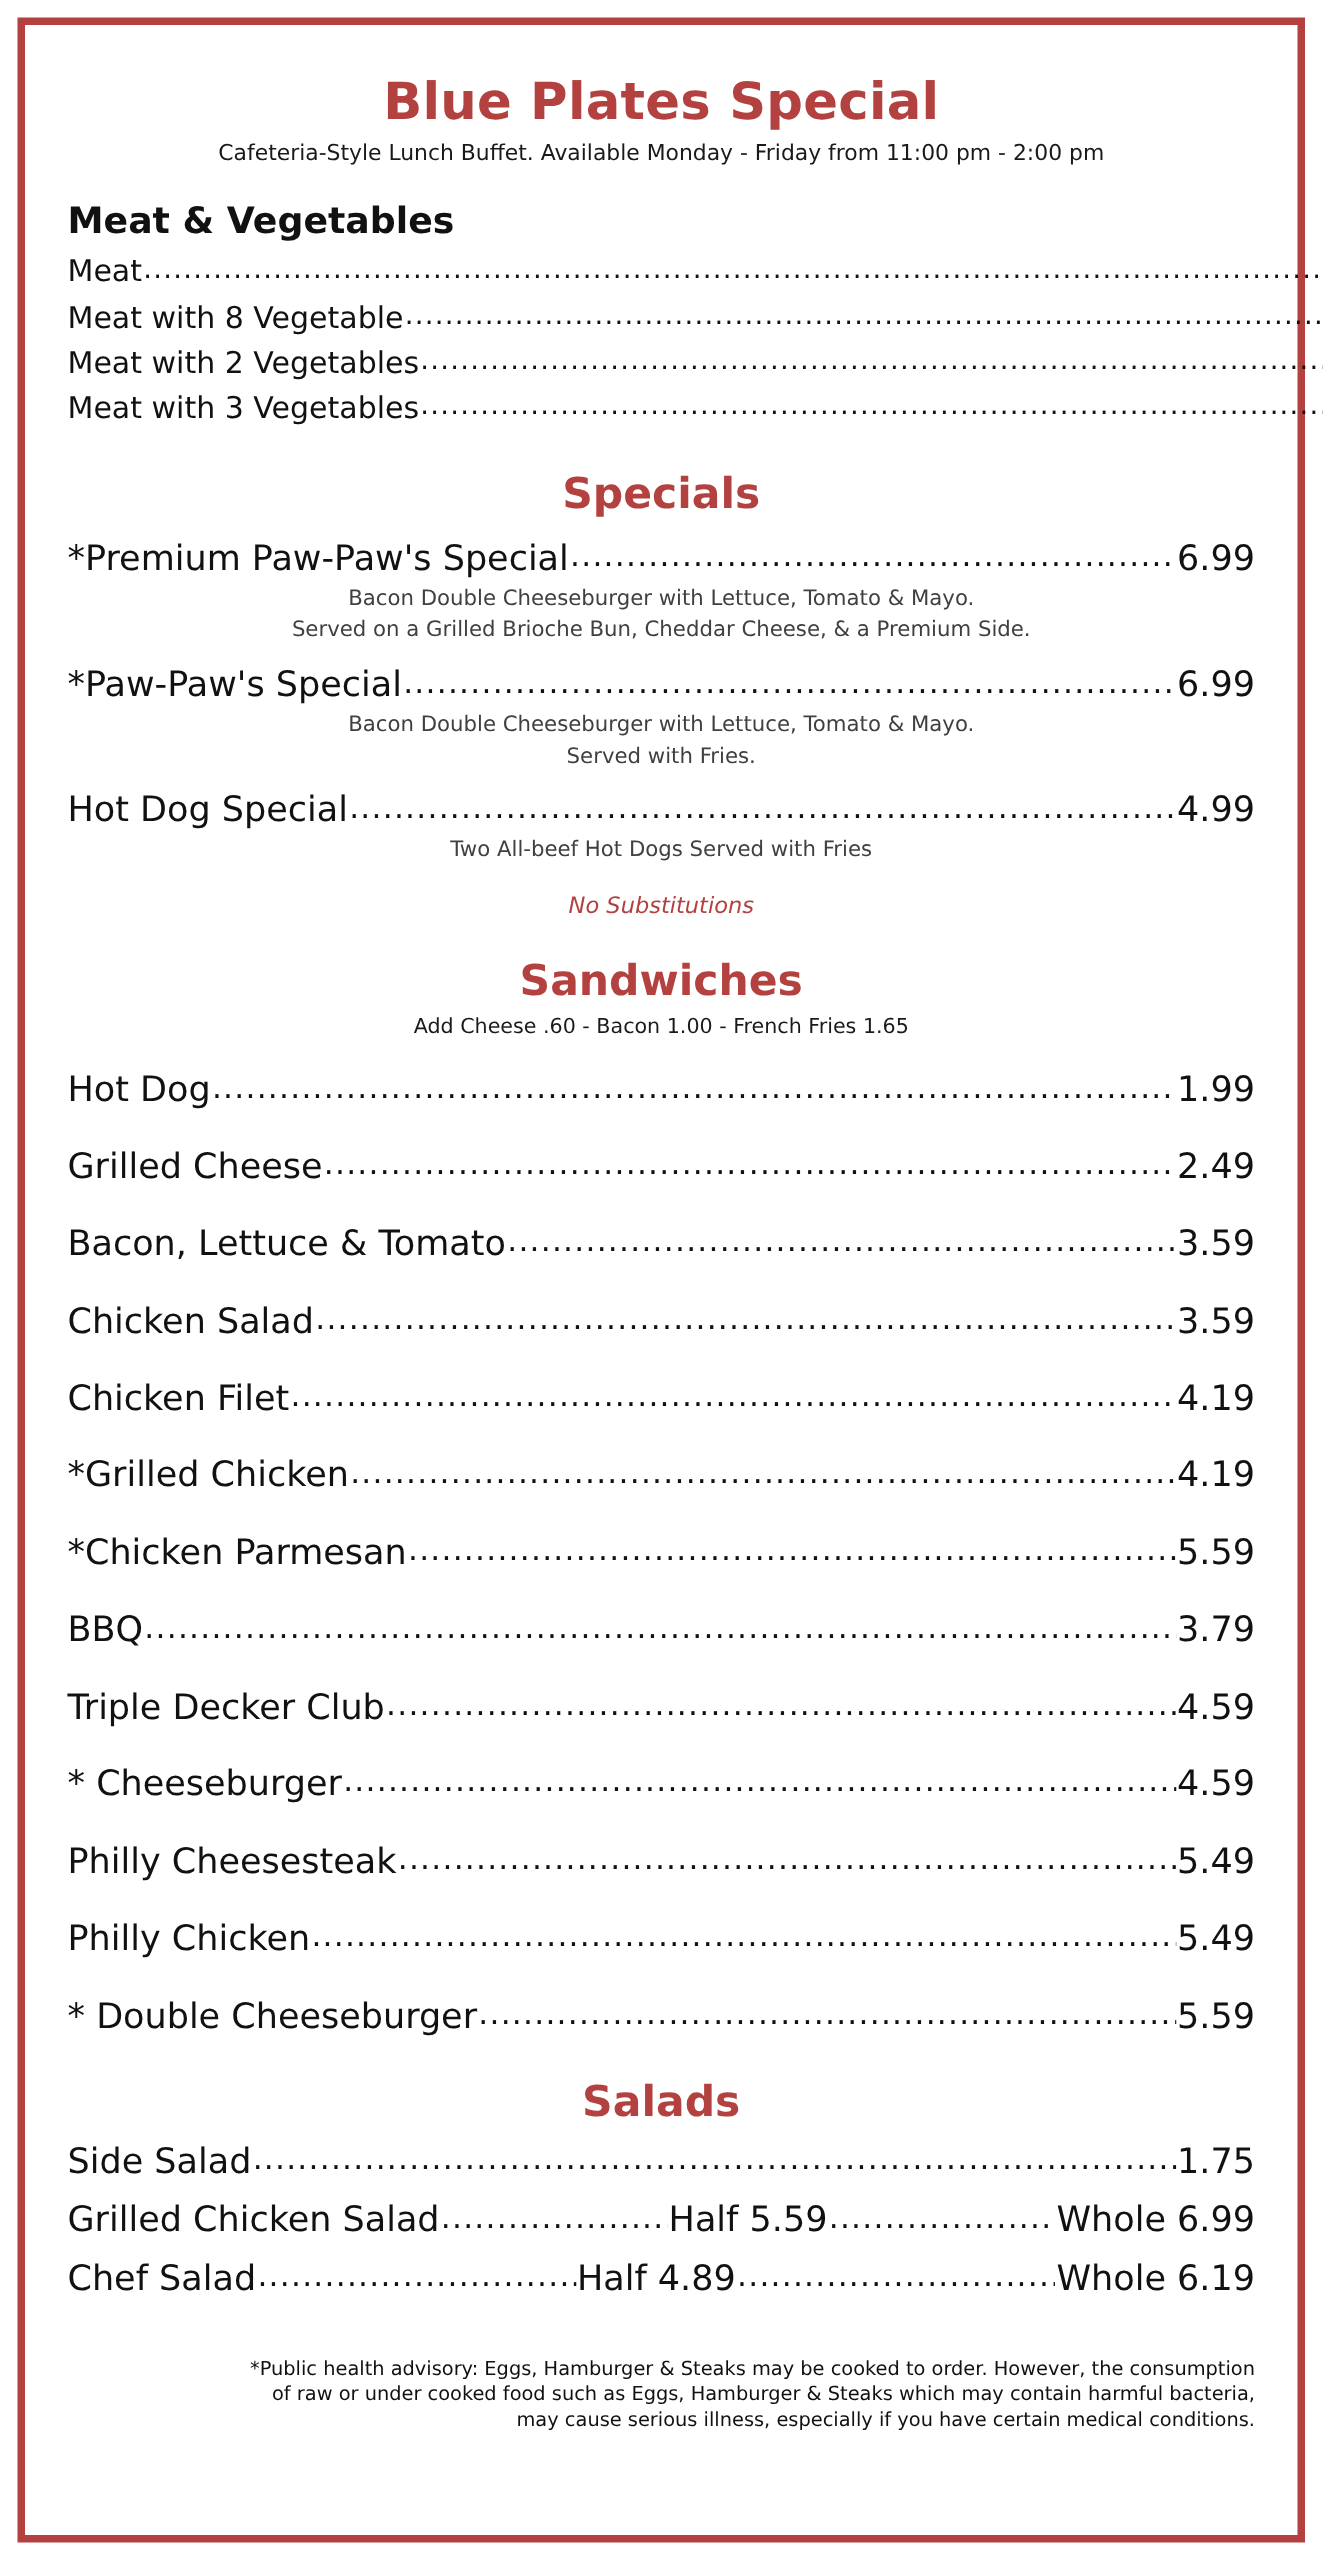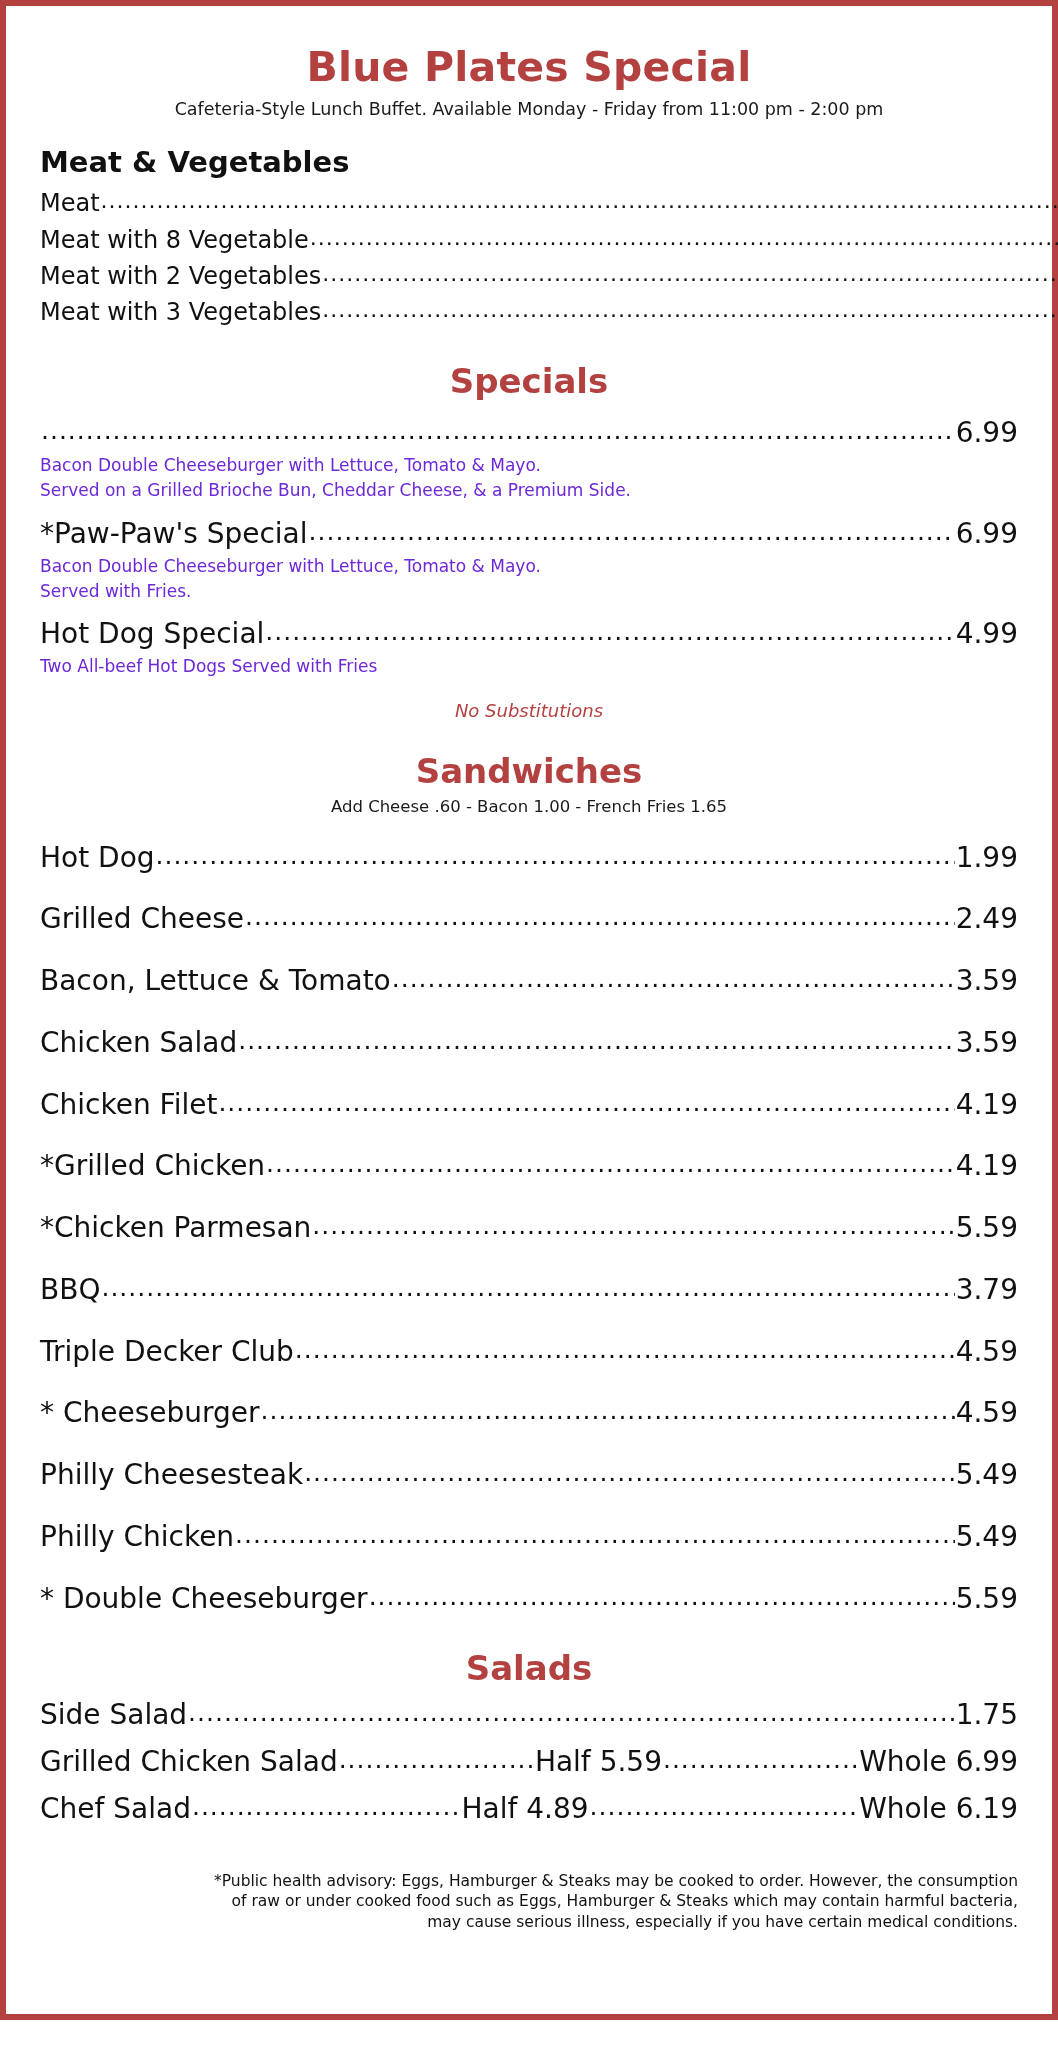--- a/index.html
+++ b/index.html
@@ -10,20 +10,21 @@
   body {
     width: 1058px;
     min-height: 2048px;
     font-family: "DejaVu Sans", sans-serif;
     color: #111111;
   }
   .menu-page {
     width: 1058px;
     min-height: 2048px;
     box-sizing: border-box;
+    padding: 14px;
     background: #ffffff;
   }
   .menu-border {
     border: 6px solid #b2413f;
     box-sizing: border-box;
     min-height: 2020px;
     padding: 22px 34px 18px 34px;
     background: #ffffff;
   }
 
@@ -94,25 +95,25 @@
   .row .pr { flex: 0 0 auto; }
 
   
   .special-row {
     font-size: 28px;
     line-height: 1.3;
     margin-top: 14px;
   }
   .special-row .dots::after { font-size: 25px; }
   .special-desc {
-    text-align: left;
+    text-align: center;
     font-size: 17px;
     line-height: 1.3;
     margin-top: 3px;
-    color: #6d28d9;
+    color: #404040;
   }
   .no-subs {
     text-align: center;
     color: #b2413f;
     font-style: italic;
     font-size: 18px;
     margin-top: 22px;
   }
 
   
@@ -174,20 +175,21 @@
 
         </div>
       </div>
 
     </div>
 
     <div class="section-head">Specials</div>
 
     <div>
       <div class="row special-row">
+        <span class="nm">*Premium Paw-Paw's Special</span>
         <span class="dots"></span>
         <span class="pr">6.99</span>
       </div>
       <div class="special-desc">Bacon Double Cheeseburger with Lettuce, Tomato &amp; Mayo.</div>
       <div class="special-desc">Served on a Grilled Brioche Bun, Cheddar Cheese, &amp; a Premium Side.</div>
 
       <div class="row special-row">
         <span class="nm">*Paw-Paw's Special</span>
         <span class="dots"></span>
         <span class="pr">6.99</span>

